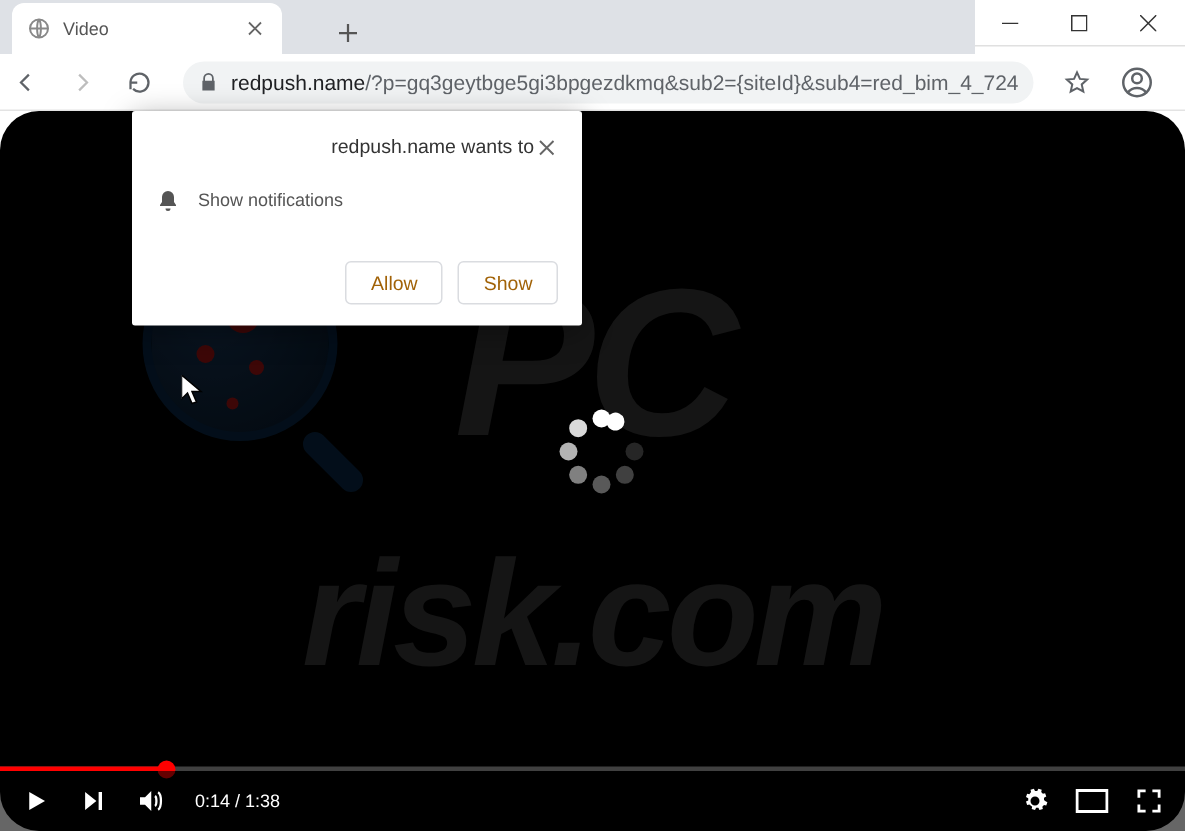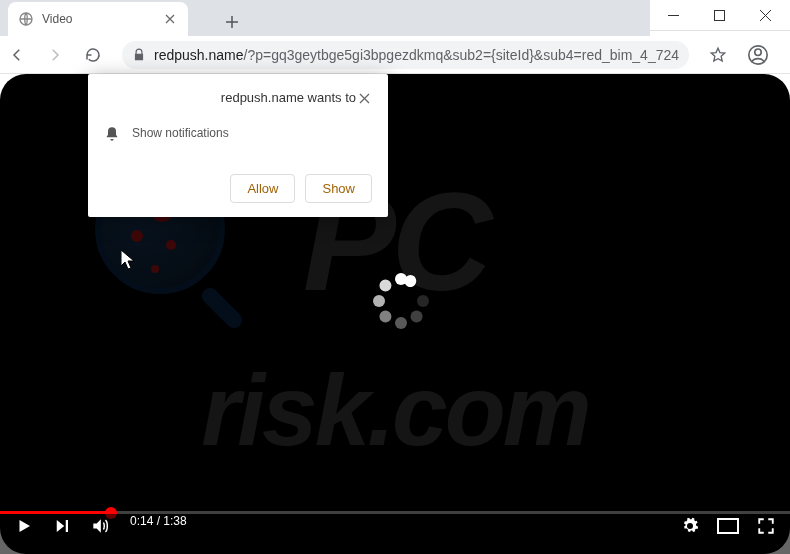--- a/index.html
+++ b/index.html
@@ -45,21 +45,21 @@
 .sd1 { background: rgba(255,255,255,0.15); transform: rotate(0deg) translate(22px); }
 .sd2 { background: rgba(255,255,255,0.25); transform: rotate(45deg) translate(22px); }
 .sd3 { background: rgba(255,255,255,0.35); transform: rotate(90deg) translate(22px); }
 .sd4 { background: rgba(255,255,255,0.5); transform: rotate(135deg) translate(22px); }
 .sd5 { background: rgba(255,255,255,0.7); transform: rotate(180deg) translate(22px); }
 .sd6 { background: rgba(255,255,255,0.85); transform: rotate(225deg) translate(22px); }
 .sd7 { background: rgba(255,255,255,1); transform: rotate(270deg) translate(22px); }
 .sd7b { background: rgba(255,255,255,1); transform: rotate(295deg) translate(22px); width:14px;height:14px; }
 
 
-.ctrl { position: absolute; left: 0; right: 0; bottom: 0; height: 40px; background: rgba(0,0,0,0.6); display: flex; padding: 0 12px; gap: 14px; color: #fff; }
+.ctrl { position: absolute; left: 0; right: 0; bottom: 0; height: 40px; background: rgba(0,0,0,0.6); display: flex; align-items: center; padding: 0 12px; gap: 14px; color: #fff; }
 .progress { position: absolute; left: 0; right: 0; bottom: 40px; height: 3px; background: rgba(255,255,255,0.25); }
 .progress-fill { height: 100%; background: #ff0000; width: 14%; position: relative; }
 .progress-fill::after { content: ""; position: absolute; right: -6px; top: -4px; width: 12px; height: 12px; background: #ff0000; border-radius: 50%; }
 .cbtn { width: 24px; height: 24px; display: flex; align-items: center; justify-content: center; }
 .time { font-size: 12px; margin-left: 4px; }
 .spacer { flex: 1; }
 
 
 .note { position: absolute; top: 74px; left: 88px; width: 300px; background: #fff; box-shadow: 0 4px 20px rgba(0,0,0,0.35); border-radius: 2px; padding: 16px 16px 14px 16px; font-size: 13px; color: #333; }
 .note-header { display: flex; justify-content: flex-end; margin-bottom: 20px; }

